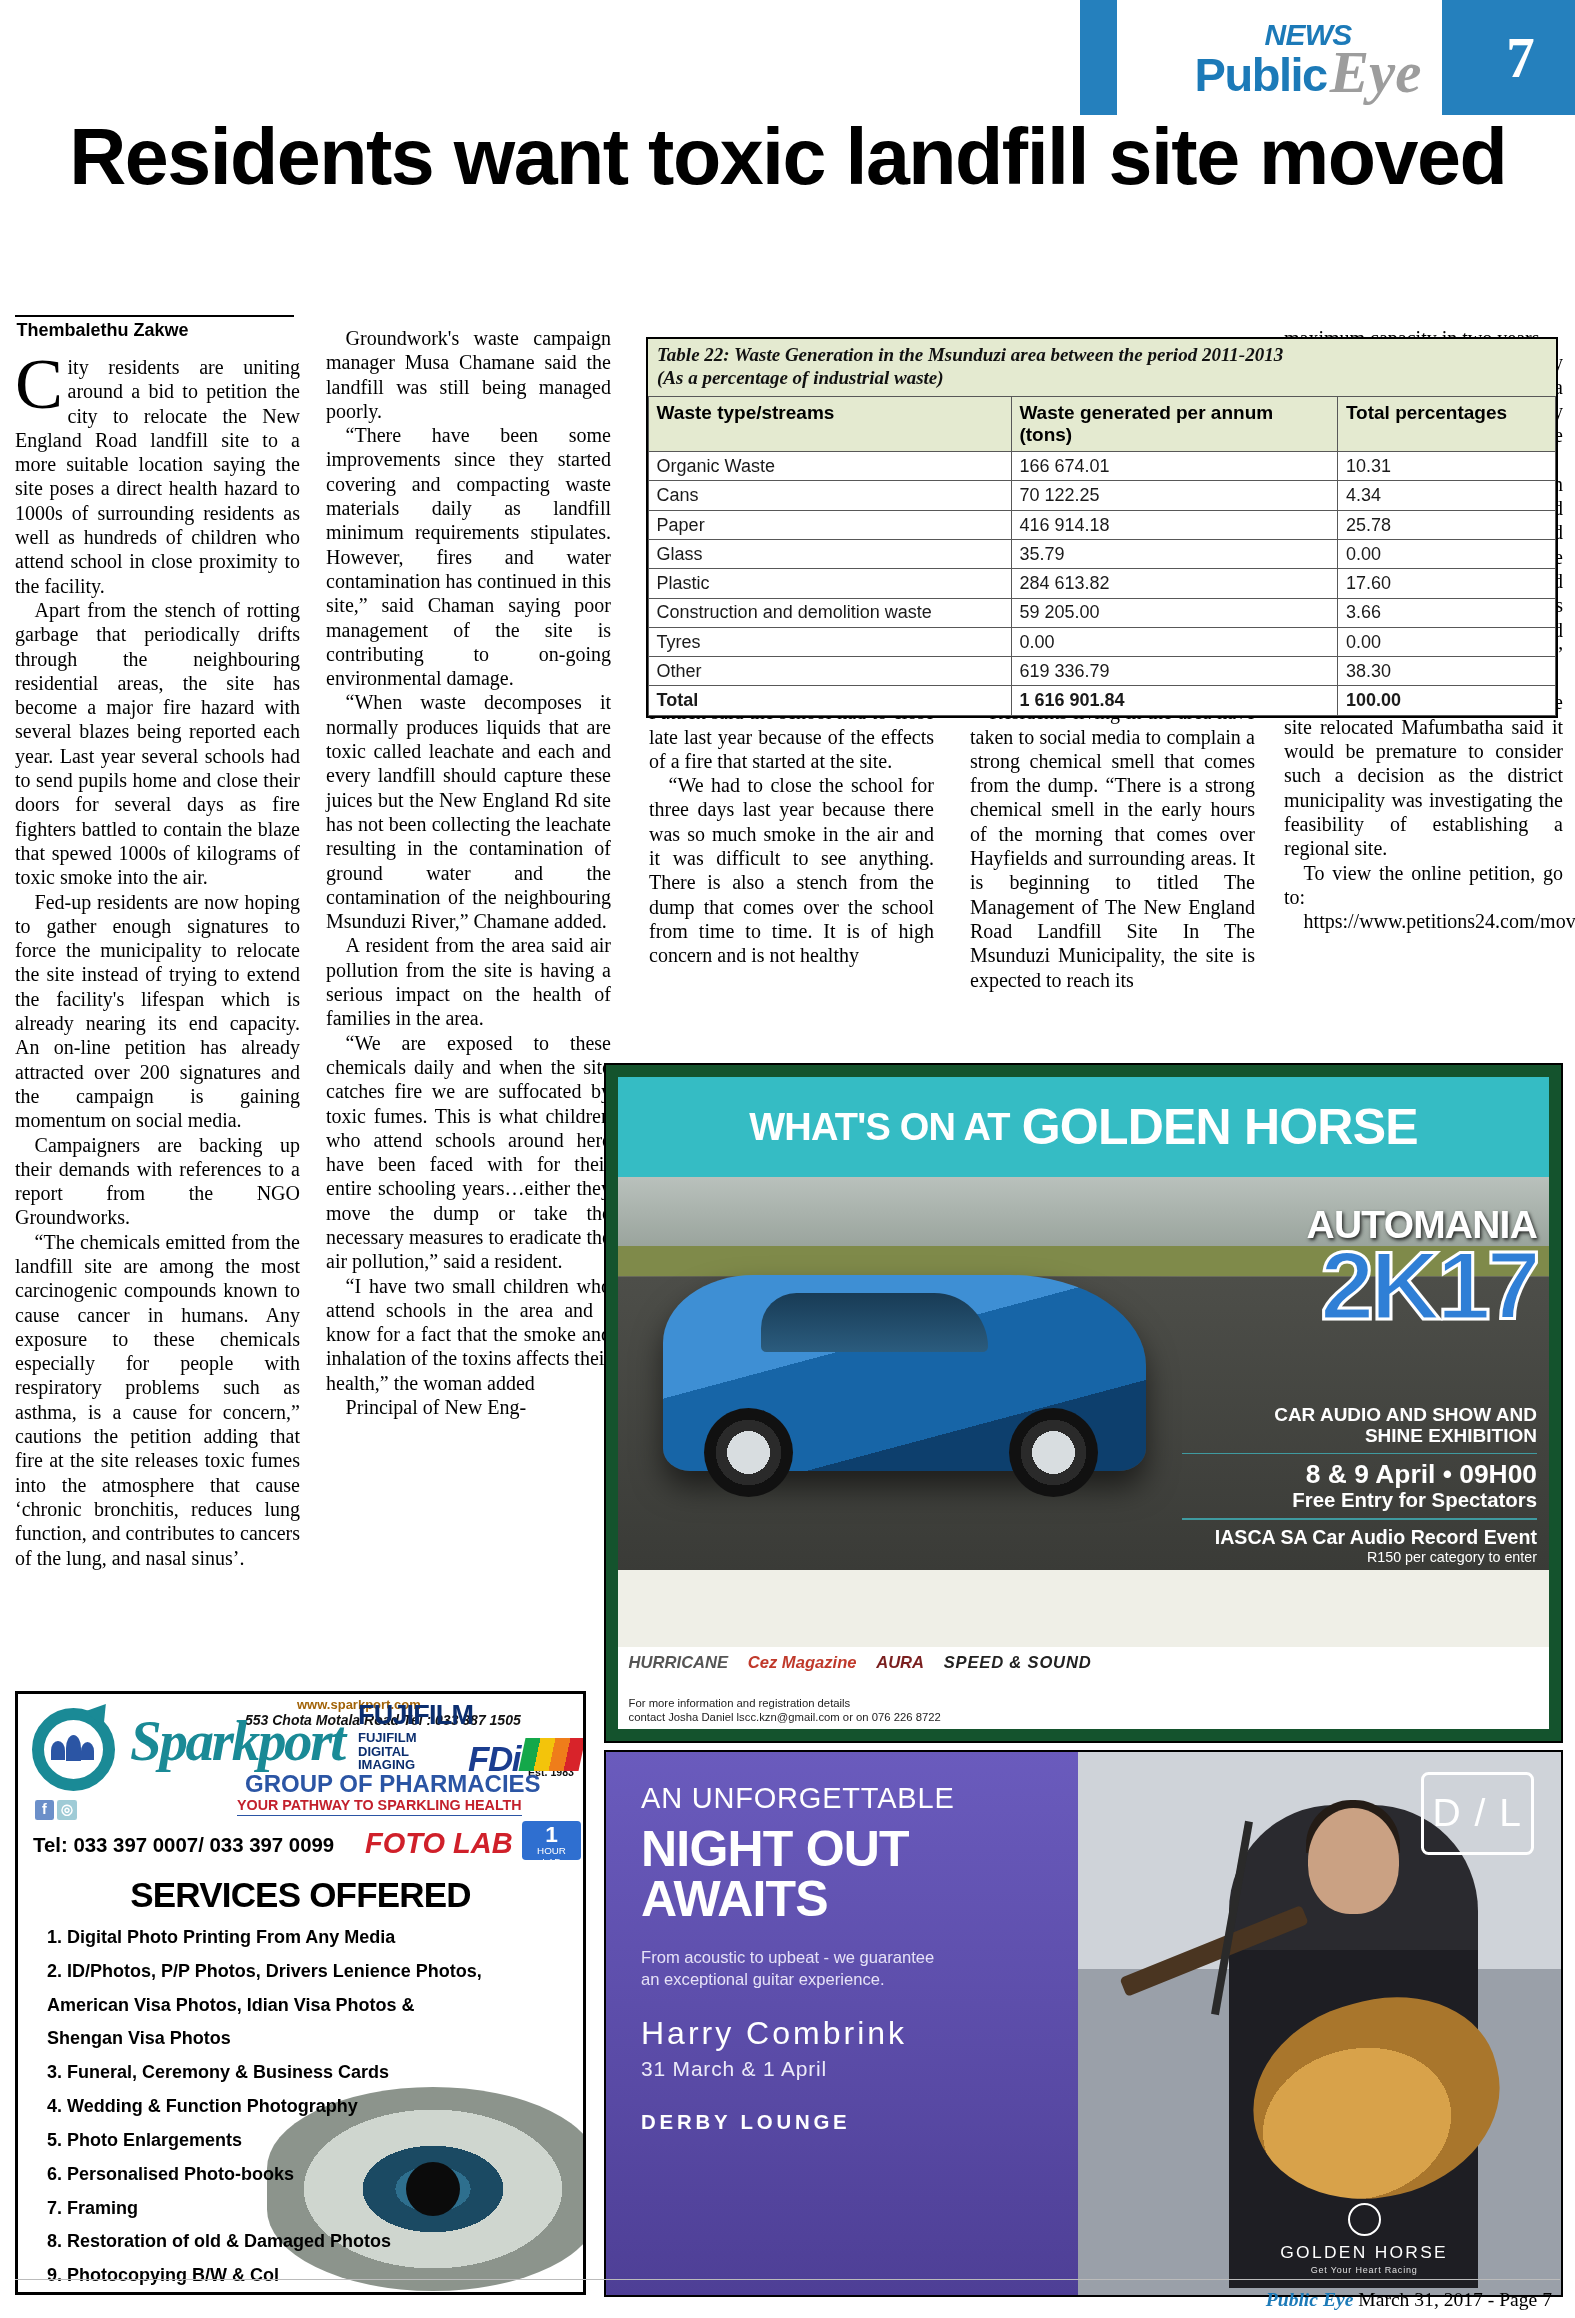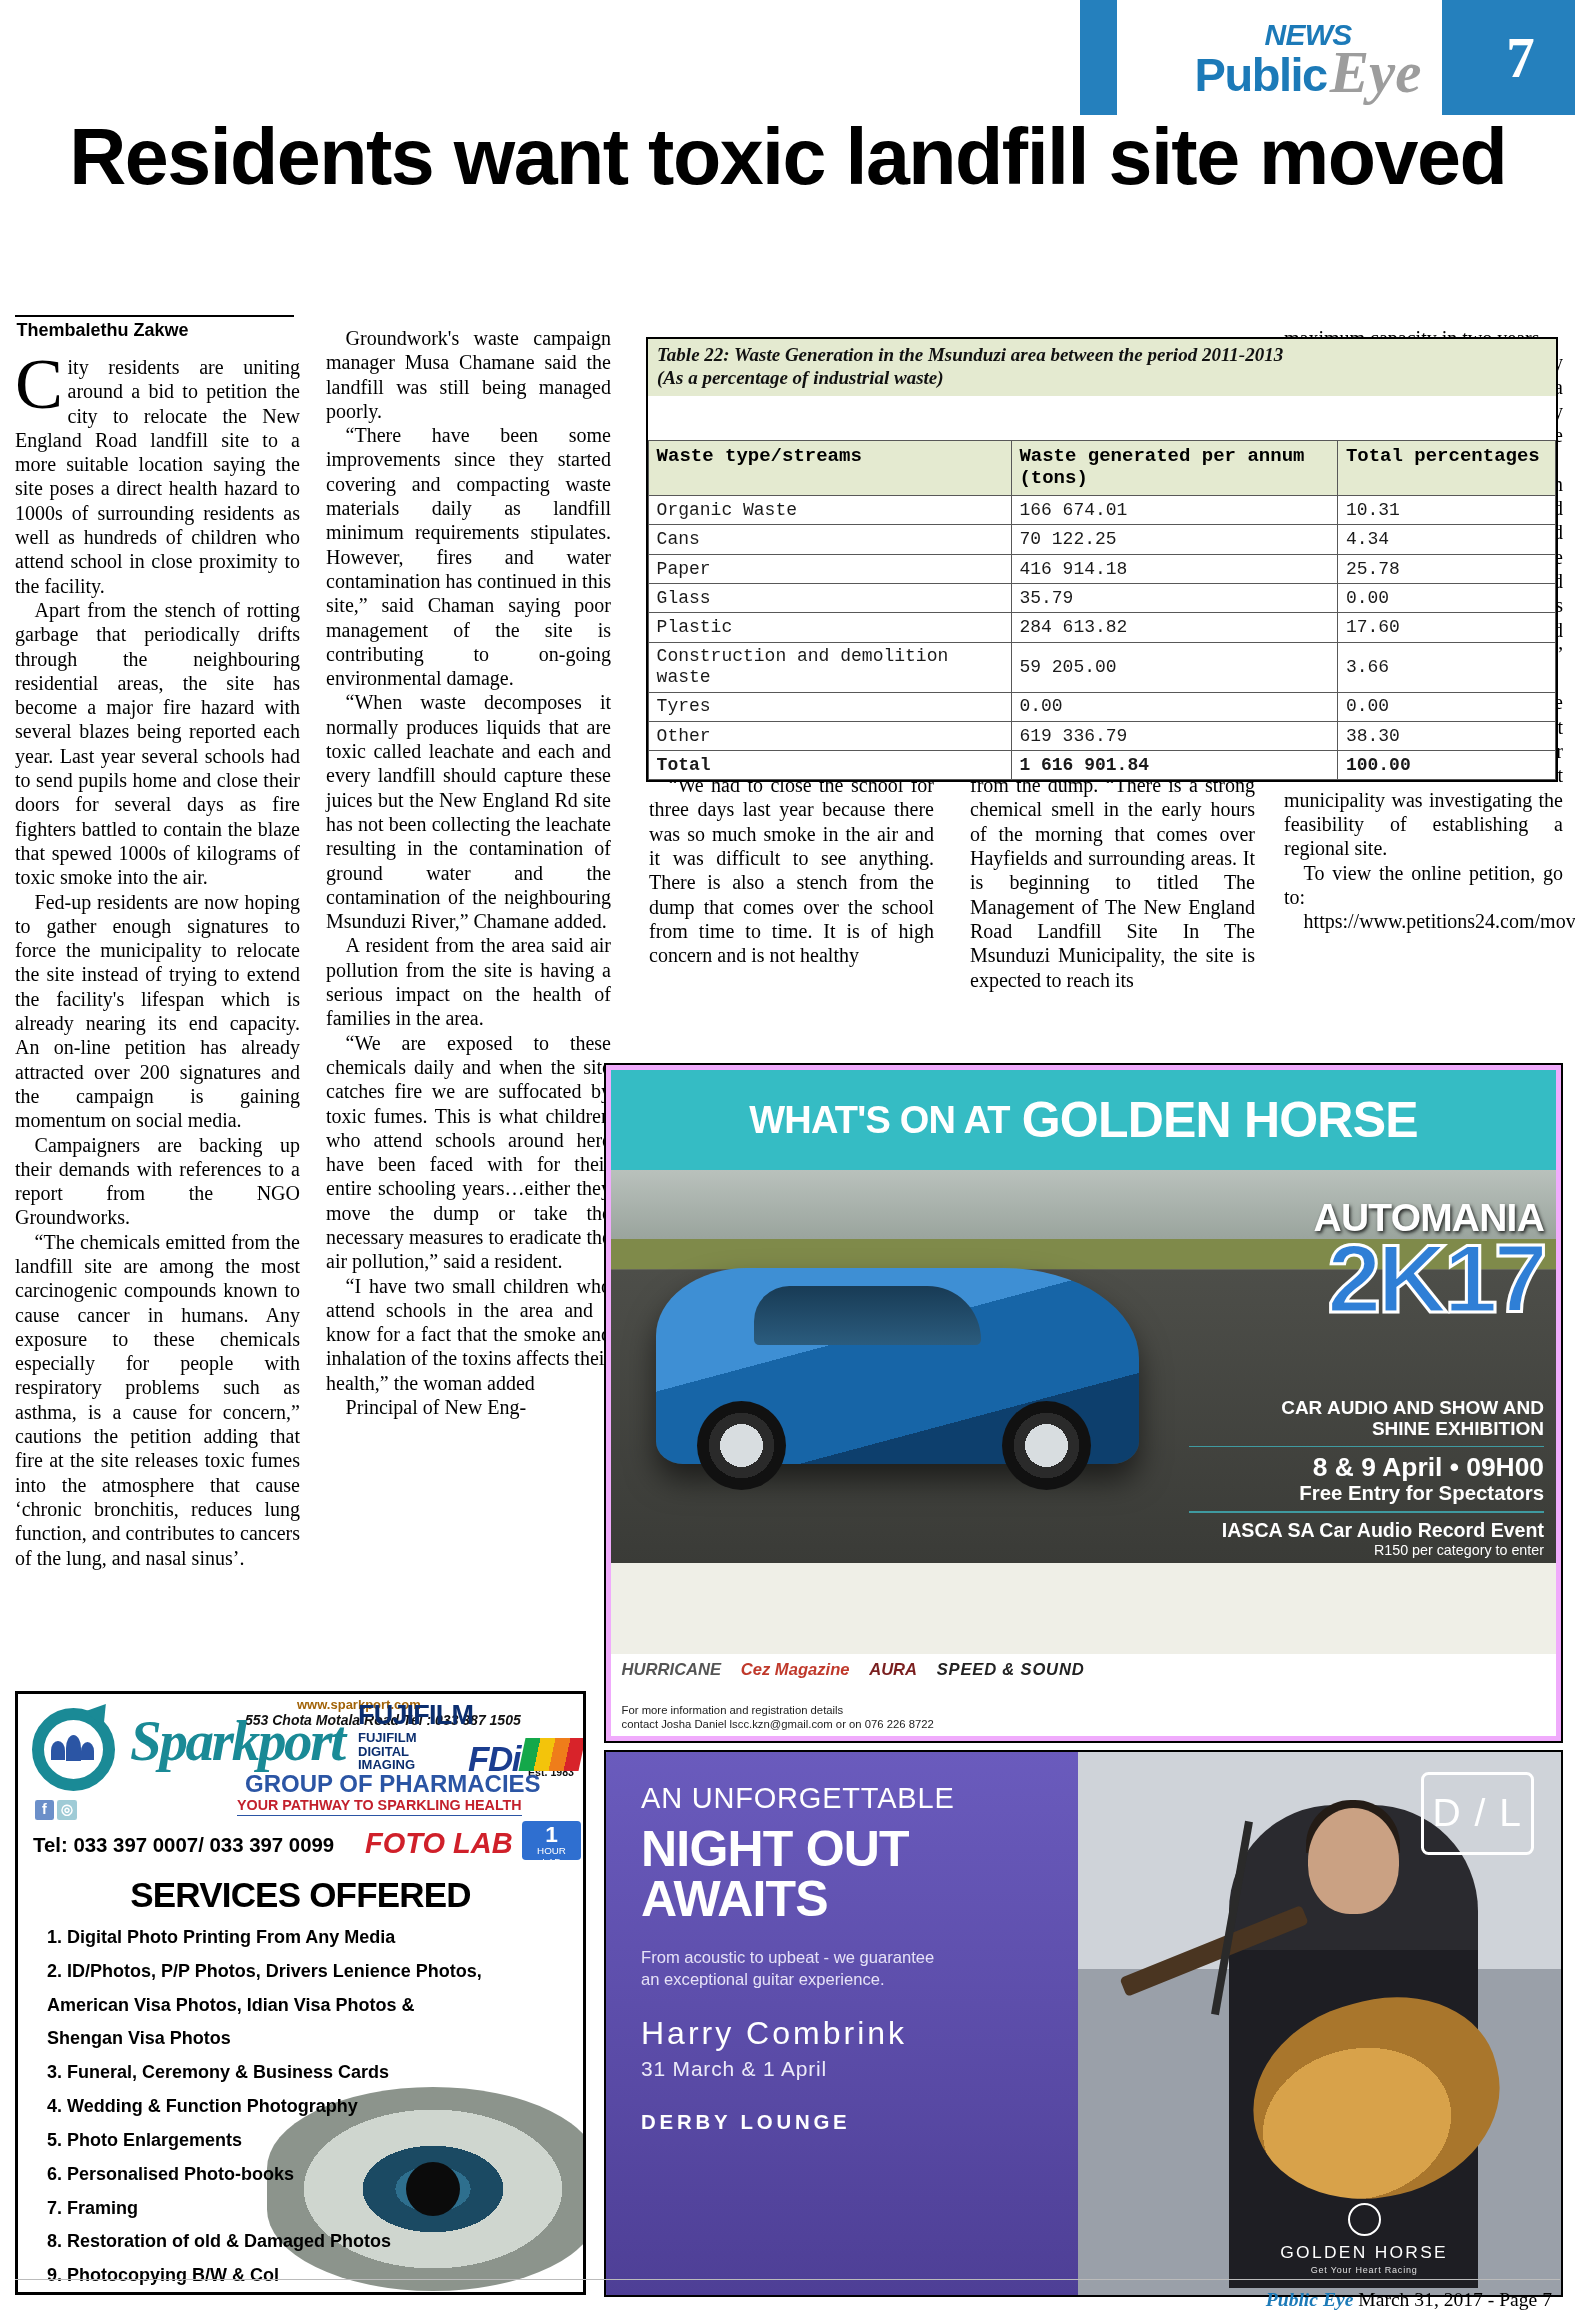--- a/index.html
+++ b/index.html
@@ -56,21 +56,21 @@
   #col2 { left:326px; top:326px; width:285px; }
   #col3 { left:649px; top:676px; width:285px; }
   #col4 { left:970px; top:676px; width:285px; }
   #col5 { left:1284px; top:326px; width:279px; }
 
   
   .figure { position:absolute; left:646px; top:337px; width:912px; border:2.3px solid #000;
             background:#fff; }
   .fig-cap { background:#e4ead0; padding:5.3px 7.6px 6.8px 9px; font-family:"Liberation Serif", serif;
              font-style:italic; font-weight:bold; font-size:19px; line-height:1.18; color:#111; }
-  table.waste { width:100%; border-collapse:collapse; font-family:Liberation Mono, monospace;margin-top:44px; }
+  table.waste { width:100%; border-collapse:collapse; font-family:Liberation Sans, sans-serif; }
   table.waste th { background:#e4ead0; text-align:left; font-weight:bold; font-size:19px;
                    padding:5.3px 7.6px; border:0.8px solid #585858; vertical-align:top; line-height:1.15; }
   table.waste td { font-size:18px; padding:3.8px 7.6px; border:0.8px solid #585858; color:#1a1a1a;
                    line-height:1.15; }
   table.waste tr.total td { font-weight:bold; }
   .c-type { width:40%; } .c-tons { width:36%; } .c-pct { width:24%; }
 
   
   .ad-spark { position:absolute; left:15px; top:1691px; width:571px; height:604px;
               border:3px solid #000; background:#fff; overflow:hidden; }
@@ -127,21 +127,21 @@
   .sp-list li { list-style:none; font-family:"Liberation Sans", sans-serif; font-weight:bold;
                 font-size:18px; line-height:1.88; }
   .sp-eye { position:absolute; left:249px; top:393px; width:332px; height:204px;
             background:radial-gradient(ellipse at 50% 50%, #2e6f8e 0 16%, #1b4a63 16% 30%, #cfd6cf 30% 55%, #8c948c 55% 100%);
             border-radius:50% / 40%; }
   .sp-eye::before { content:''; position:absolute; left:50%; top:50%; width:54px; height:54px;
             margin:-27px 0 0 -27px; background:#0b0b0b; border-radius:50%; }
 
   
   .ad-gh { position:absolute; left:604px; top:1063px; width:959px; height:680px;
-           border:2.3px solid #000; background:#f0abfc; padding:5px; }
+           border:2.3px solid #000; background:#14532d; padding:12px; }
   .gh-inner { width:100%; height:100%; position:relative; overflow:hidden; background:#efefe7; }
   .gh-band { position:absolute; left:0; top:0; width:100%; height:100px; background:#35bcc4; }
   .gh-band-txt { position:absolute; left:0; top:0; width:100%; height:100px;
                  display:flex; align-items:center; justify-content:center; gap:12px;
                  font-family:"Liberation Sans", sans-serif; color:#fff; }
   .gh-whats { font-size:38px; font-weight:bold; letter-spacing:-0.8px; }
   .gh-ghname { font-size:50px; font-weight:bold; letter-spacing:-0.8px; }
   .gh-photo { position:absolute; left:0; top:100px; width:100%; height:393px;
               background:
                 radial-gradient(ellipse at 30% 92%, rgba(0,0,0,.55) 0 30%, rgba(0,0,0,0) 60%),

